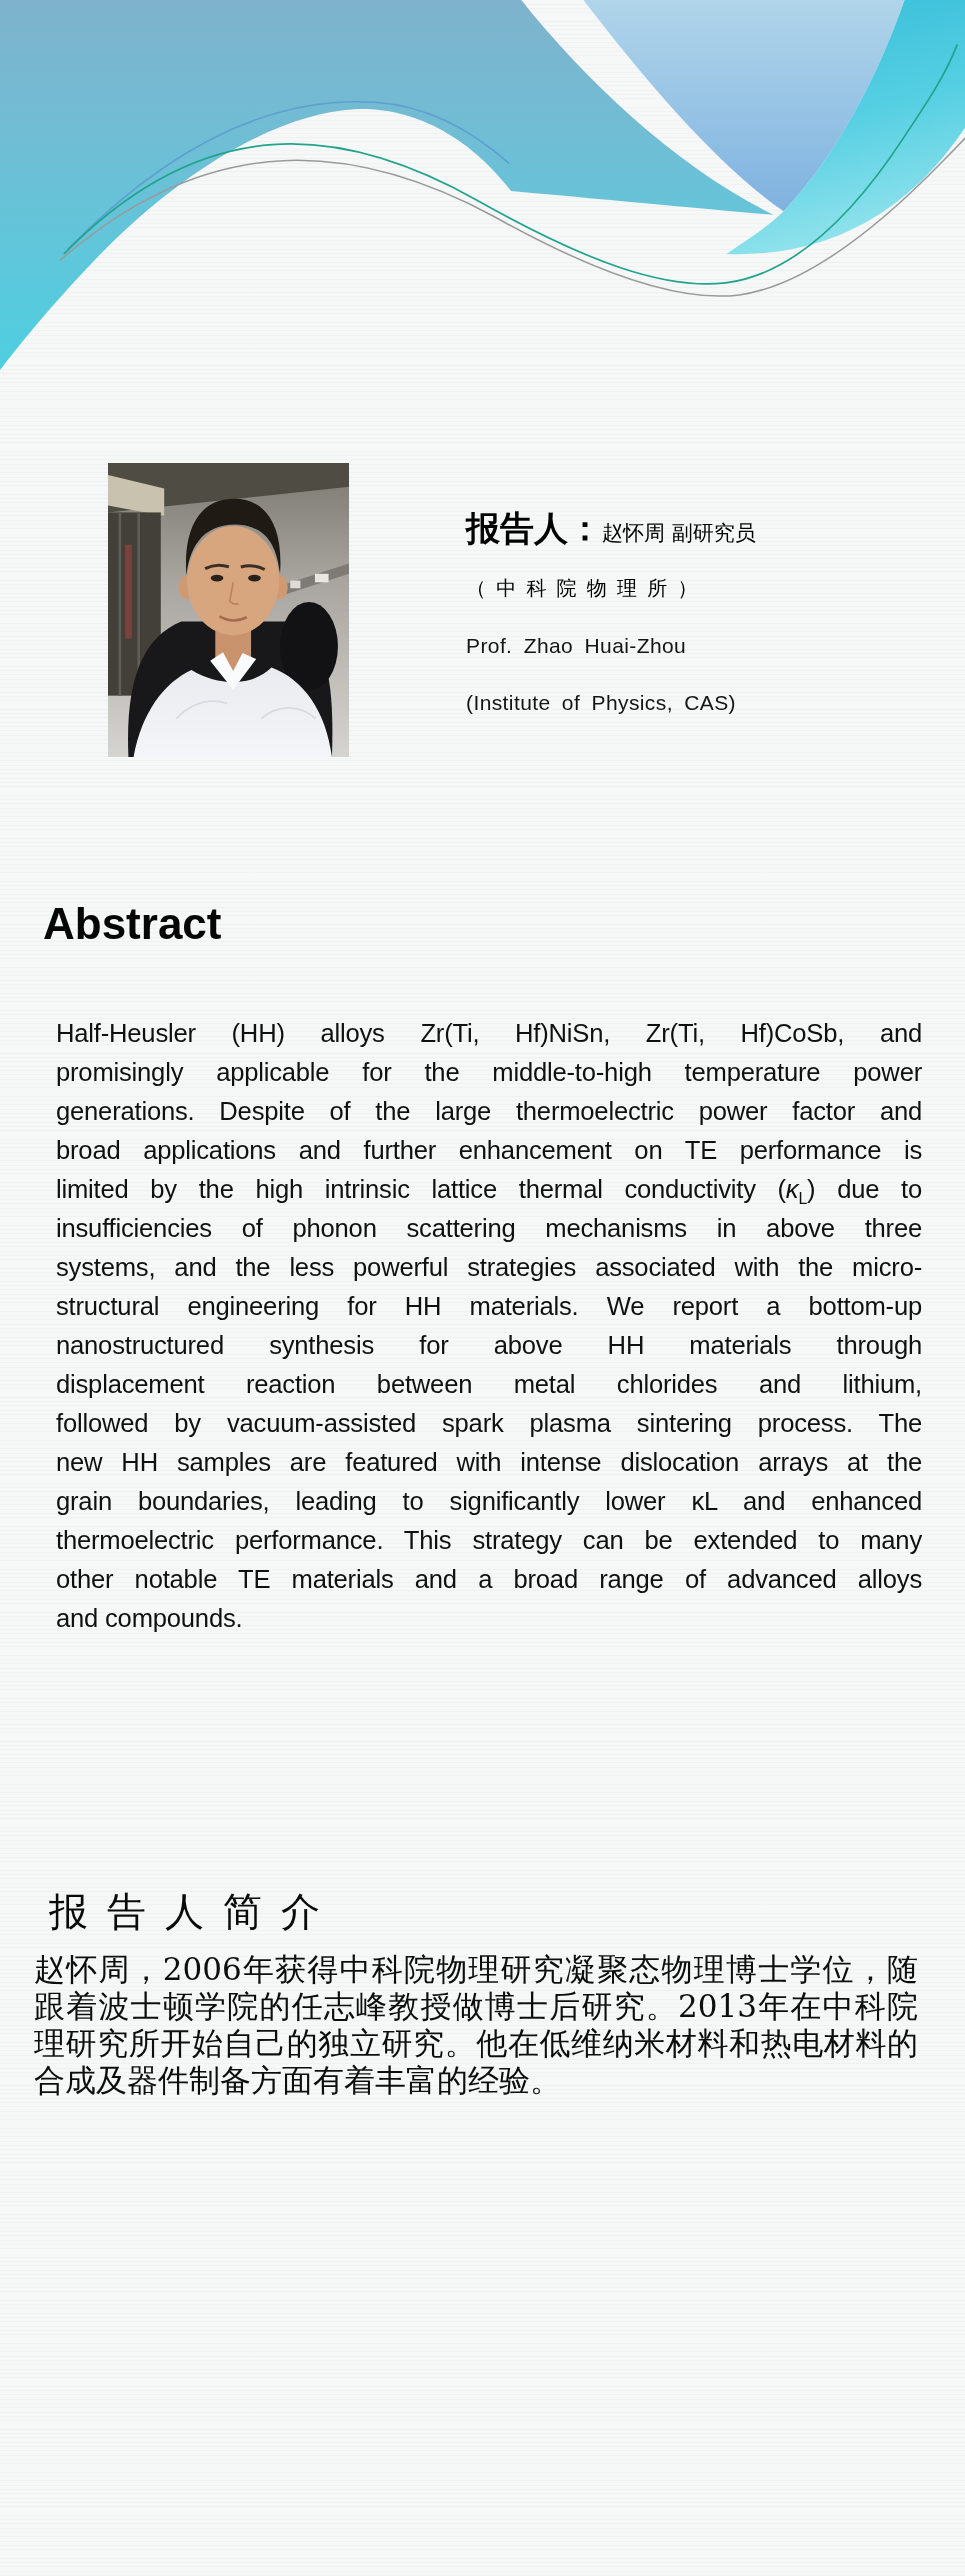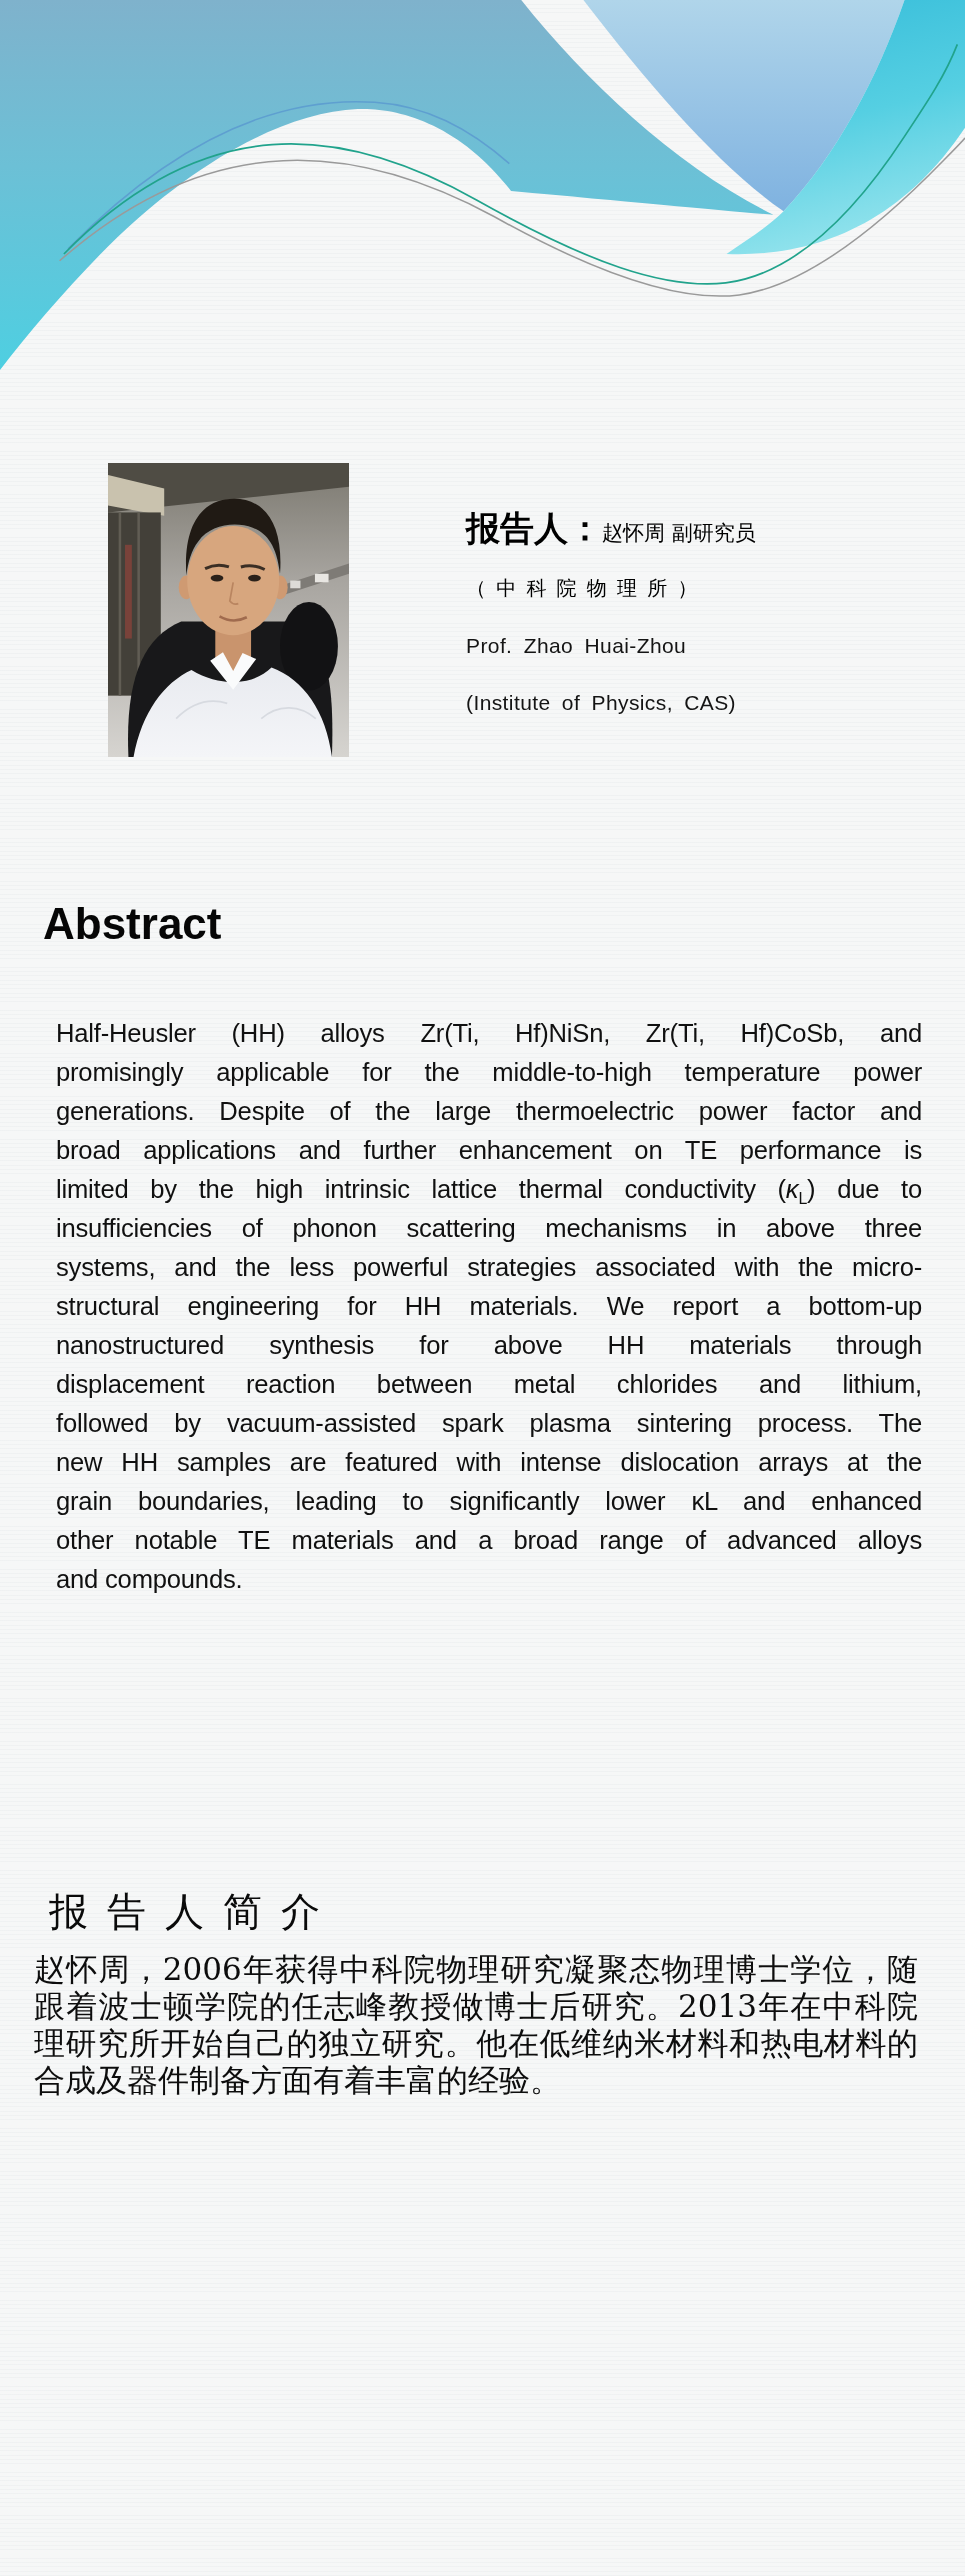--- a/index.html
+++ b/index.html
@@ -161,20 +161,21 @@
       <div class="jline">broad applications and further enhancement on TE performance is</div>
       <div class="jline">limited by the high intrinsic lattice thermal conductivity (<i>κ</i><sub>L</sub>) due to</div>
       <div class="jline">insufficiencies of phonon scattering mechanisms in above three</div>
       <div class="jline">systems, and the less powerful strategies associated with the micro-</div>
       <div class="jline">structural engineering for HH materials. We report a bottom-up</div>
       <div class="jline">nanostructured synthesis for above HH materials through</div>
       <div class="jline">displacement reaction between metal chlorides and lithium,</div>
       <div class="jline">followed by vacuum-assisted spark plasma sintering process. The</div>
       <div class="jline">new HH samples are featured with intense dislocation arrays at the</div>
       <div class="jline">grain boundaries, leading to significantly lower κL and enhanced</div>
+      <div class="jline">thermoelectric performance. This strategy can be extended to many</div>
       <div class="jline">other notable TE materials and a broad range of advanced alloys</div>
       <div class="jline last">and compounds.</div>
     </div>
 
   <h2 class="bio-heading">报告人简介</h2>
   <div class="bio-body">
       <div class="jline">赵怀周，2006年获得中科院物理研究凝聚态物理博士学位，随后</div>
       <div class="jline">跟着波士顿学院的任志峰教授做博士后研究。2013年在中科院物</div>
       <div class="jline">理研究所开始自己的独立研究。他在低维纳米材料和热电材料的</div>
       <div class="jline last">合成及器件制备方面有着丰富的经验。</div>

